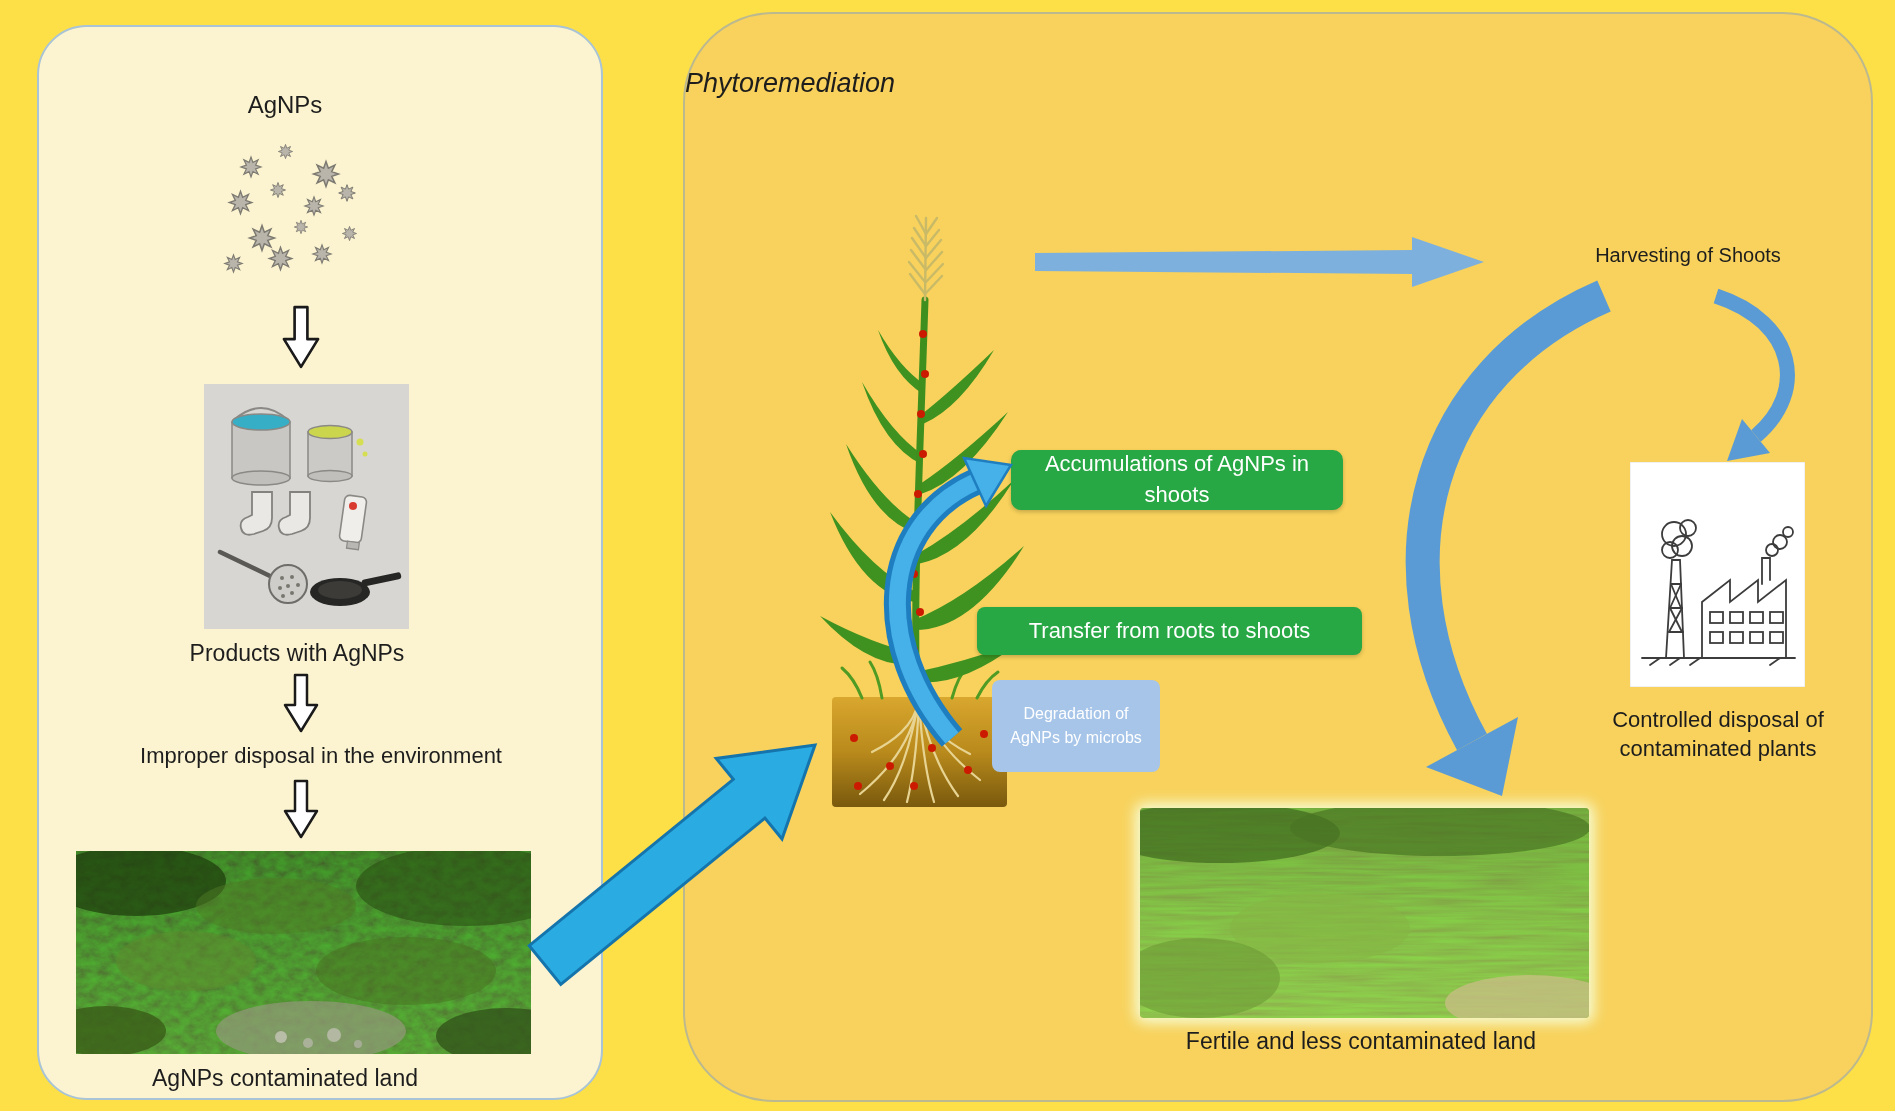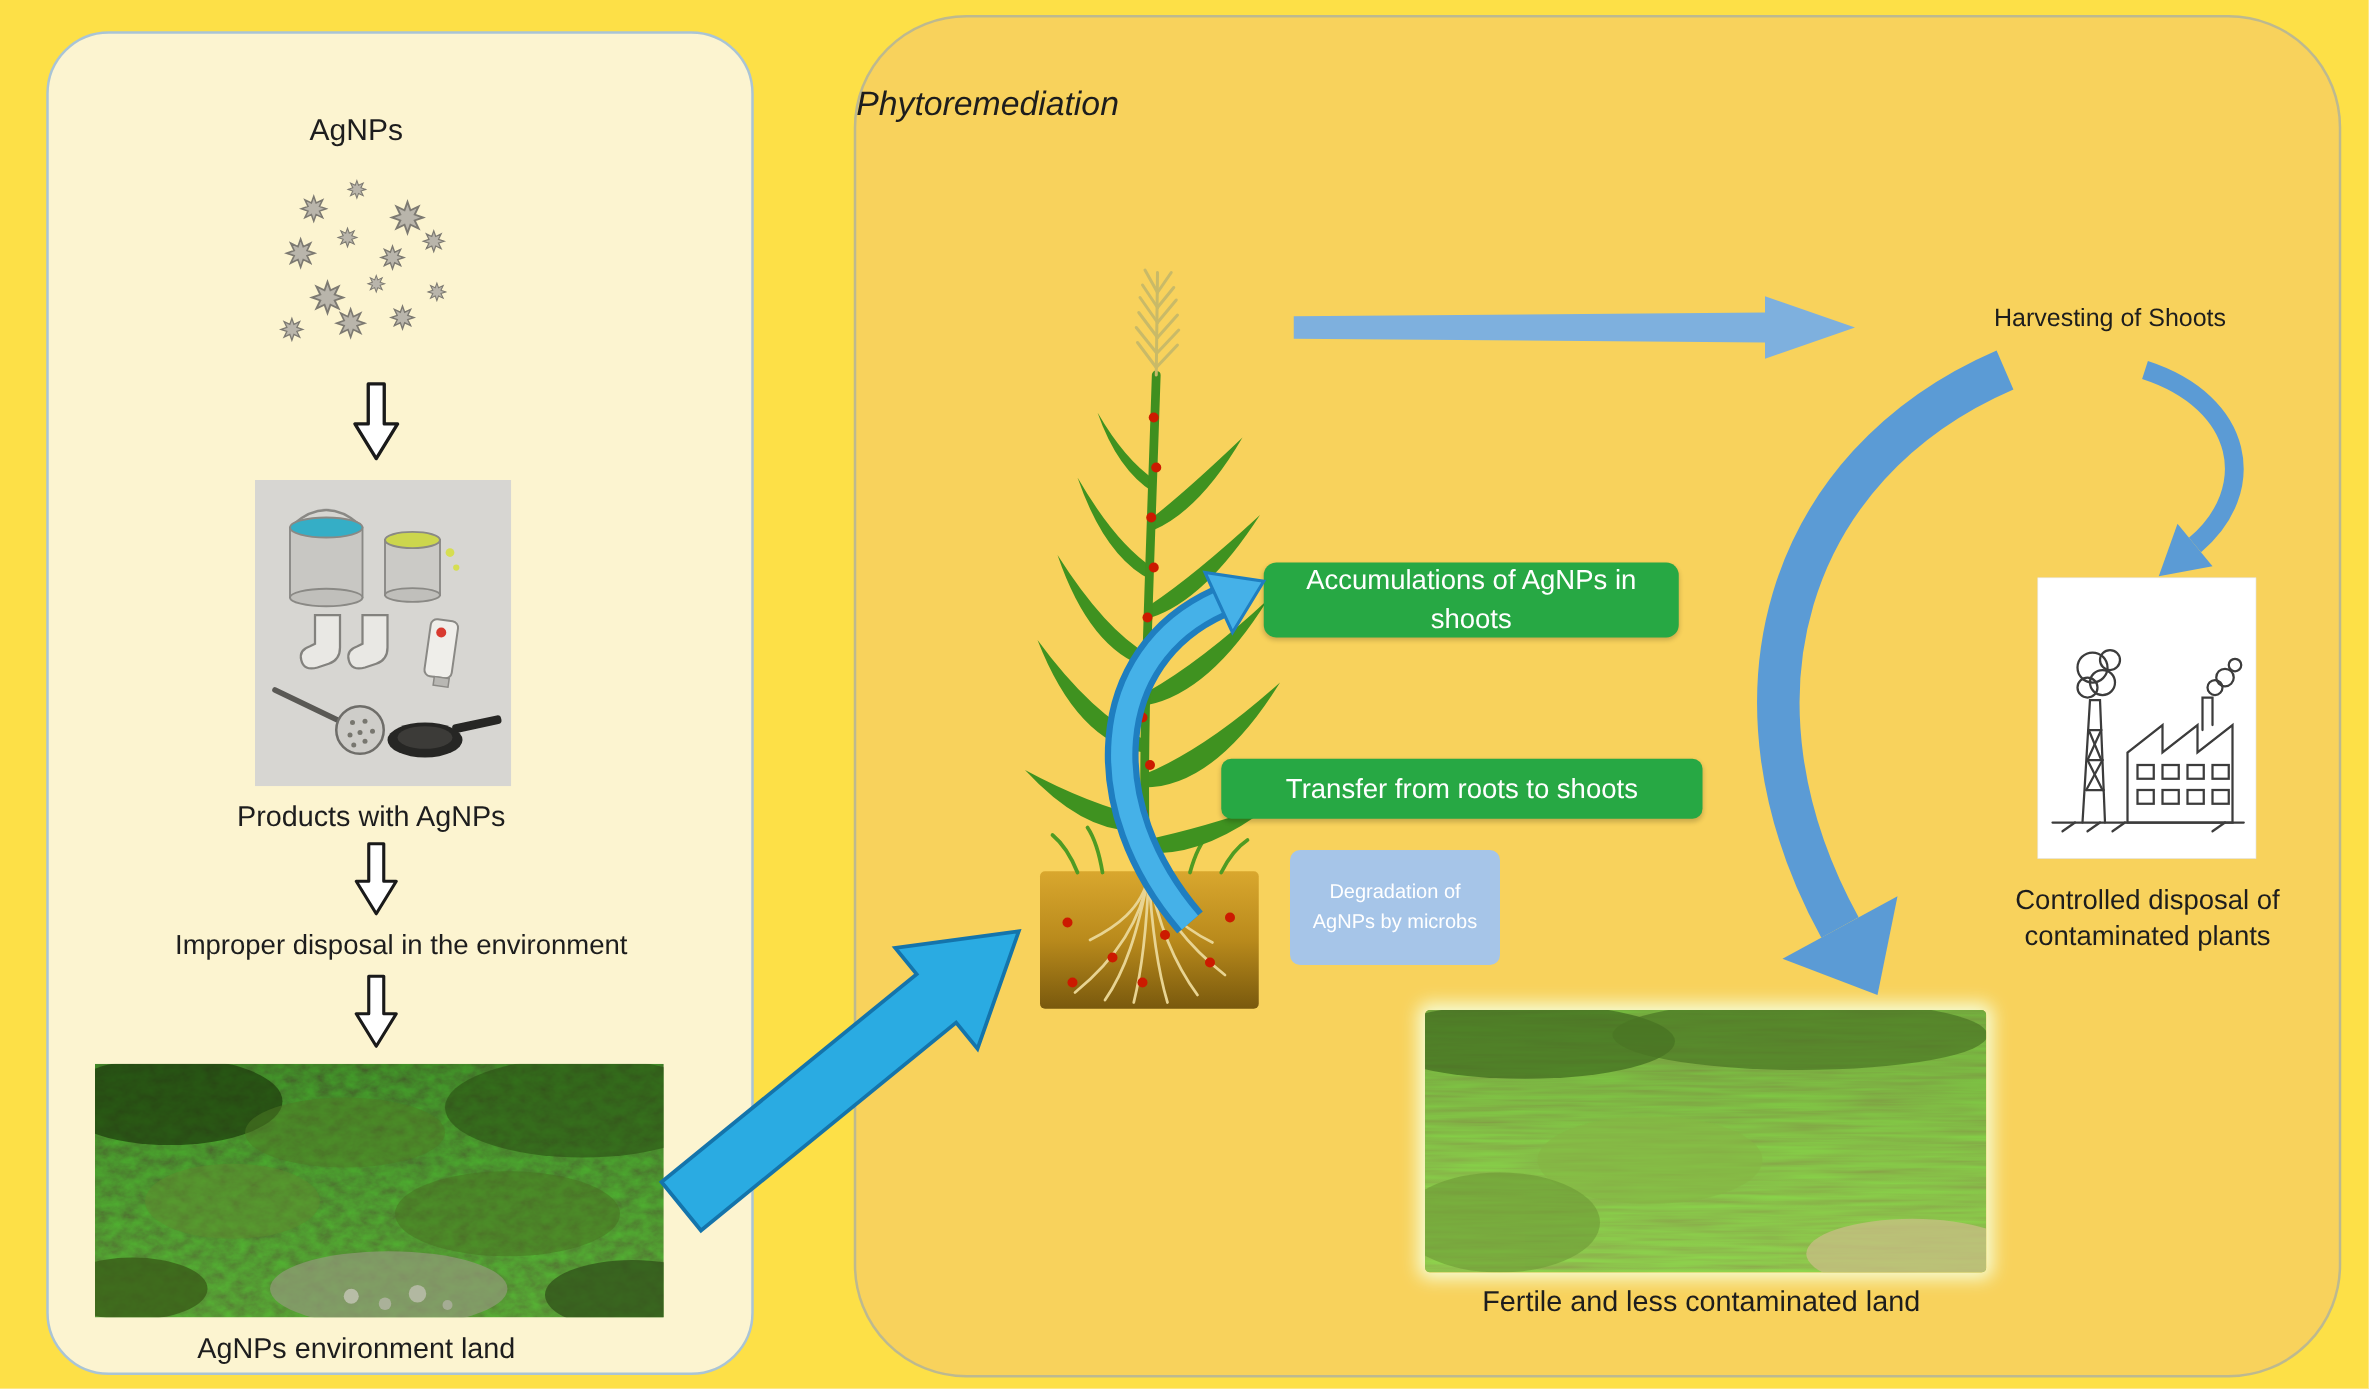--- a/index.html
+++ b/index.html
@@ -144,21 +144,21 @@
         <ellipse cx="235" cy="180" rx="95" ry="30" fill="#8f9a75" opacity="0.75"></ellipse>
         <circle cx="205" cy="186" r="6" fill="#b7bda6"></circle>
         <circle cx="232" cy="192" r="5" fill="#aab199"></circle>
         <circle cx="258" cy="184" r="7" fill="#b2b8a1"></circle>
         <circle cx="282" cy="193" r="4" fill="#a5ac94"></circle>
         <ellipse cx="30" cy="180" rx="60" ry="25" fill="#3a5c18" opacity="0.8"></ellipse>
         <ellipse cx="430" cy="185" rx="70" ry="28" fill="#32541a" opacity="0.8"></ellipse>
       </svg>
     </div>
 
-    <div class="label" style="left:46px; top:1037px; width:400px; font-size:23px;">AgNPs environment land</div>
+    <div class="label" style="left:46px; top:1037px; width:400px; font-size:23px;">AgNPs contaminated land</div>
   </section>
 
   <section class="panel right">
 
     <div class="phyto-title">Phytoremediation</div>
 
     <svg class="abs" style="left:107px; top:168px;" width="260" height="630" viewBox="0 0 260 630">
       <defs>
         <linearGradient id="soilGrad" x1="0" y1="0" x2="0" y2="1">
           <stop offset="0" stop-color="#d9a72e"></stop>
@@ -233,21 +233,21 @@
           <circle cx="131" cy="152" r="4"></circle>
       </g>
     </svg>
 
     <div class="label" style="left:868px; top:228px; width:270px; font-size:20px;">Harvesting of Shoots</div>
 
     <div class="gbox" style="left:326px; top:408px; width:332px; height:60px;margin-top:28px;">Accumulations of AgNPs in shoots</div>
 
     <div class="gbox" style="left:292px; top:593px; width:385px; height:48px; border-radius:8px;">Transfer from roots to shoots</div>
 
-    <div class="bbox" style="left:307px; top:666px; width:168px; height:92px;margin-left:40px;">Degradation of AgNPs by microbs</div>
+    <div class="bbox" style="left:307px; top:666px; width:168px; height:92px;">Degradation of AgNPs by microbs</div>
 
 
     <svg class="abs" style="left:945px; top:448px;" width="175" height="225" viewBox="0 0 175 225">
       <rect width="175" height="225" fill="#ffffff" stroke="#e3e3e3"></rect>
       <g stroke="#3c3c3c" stroke-width="1.8" fill="none" stroke-linecap="round">
         <line x1="12" y1="196" x2="165" y2="196"></line>
         <line x1="20" y1="203" x2="30" y2="196"></line>
           <line x1="40" y1="203" x2="50" y2="196"></line>
         <line x1="60" y1="203" x2="70" y2="196"></line>
           <line x1="140" y1="203" x2="150" y2="196"></line>

